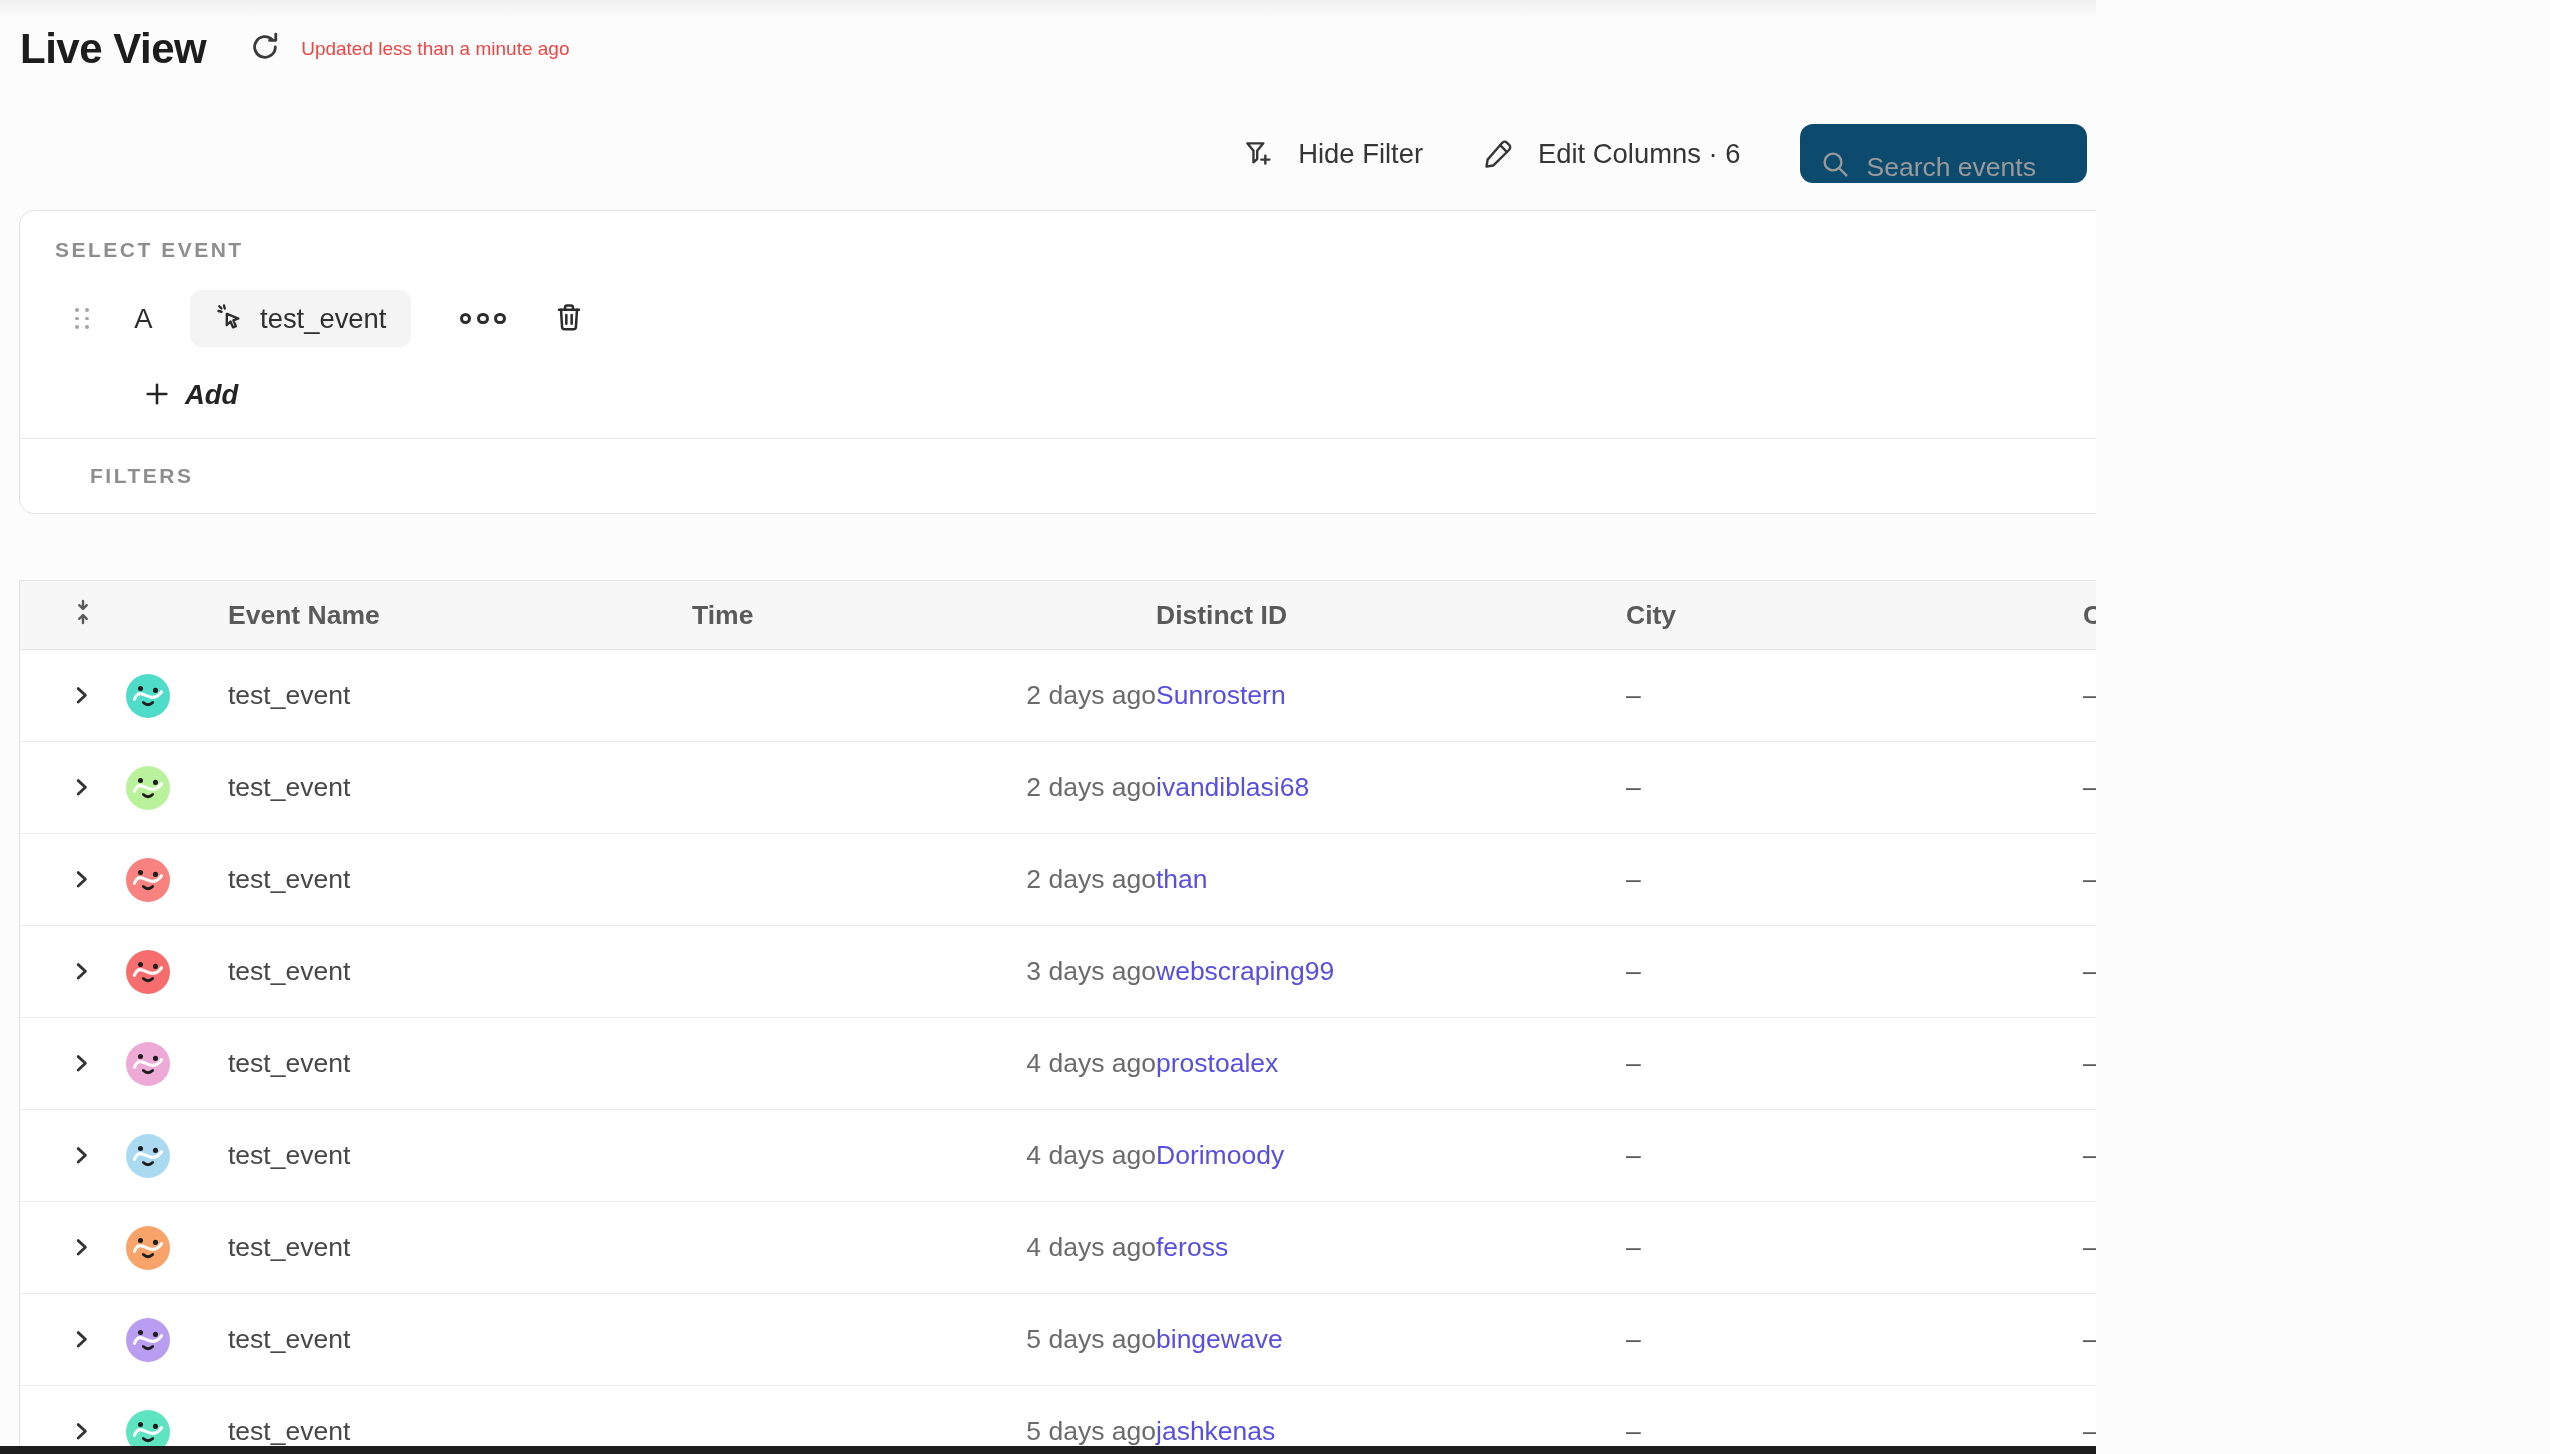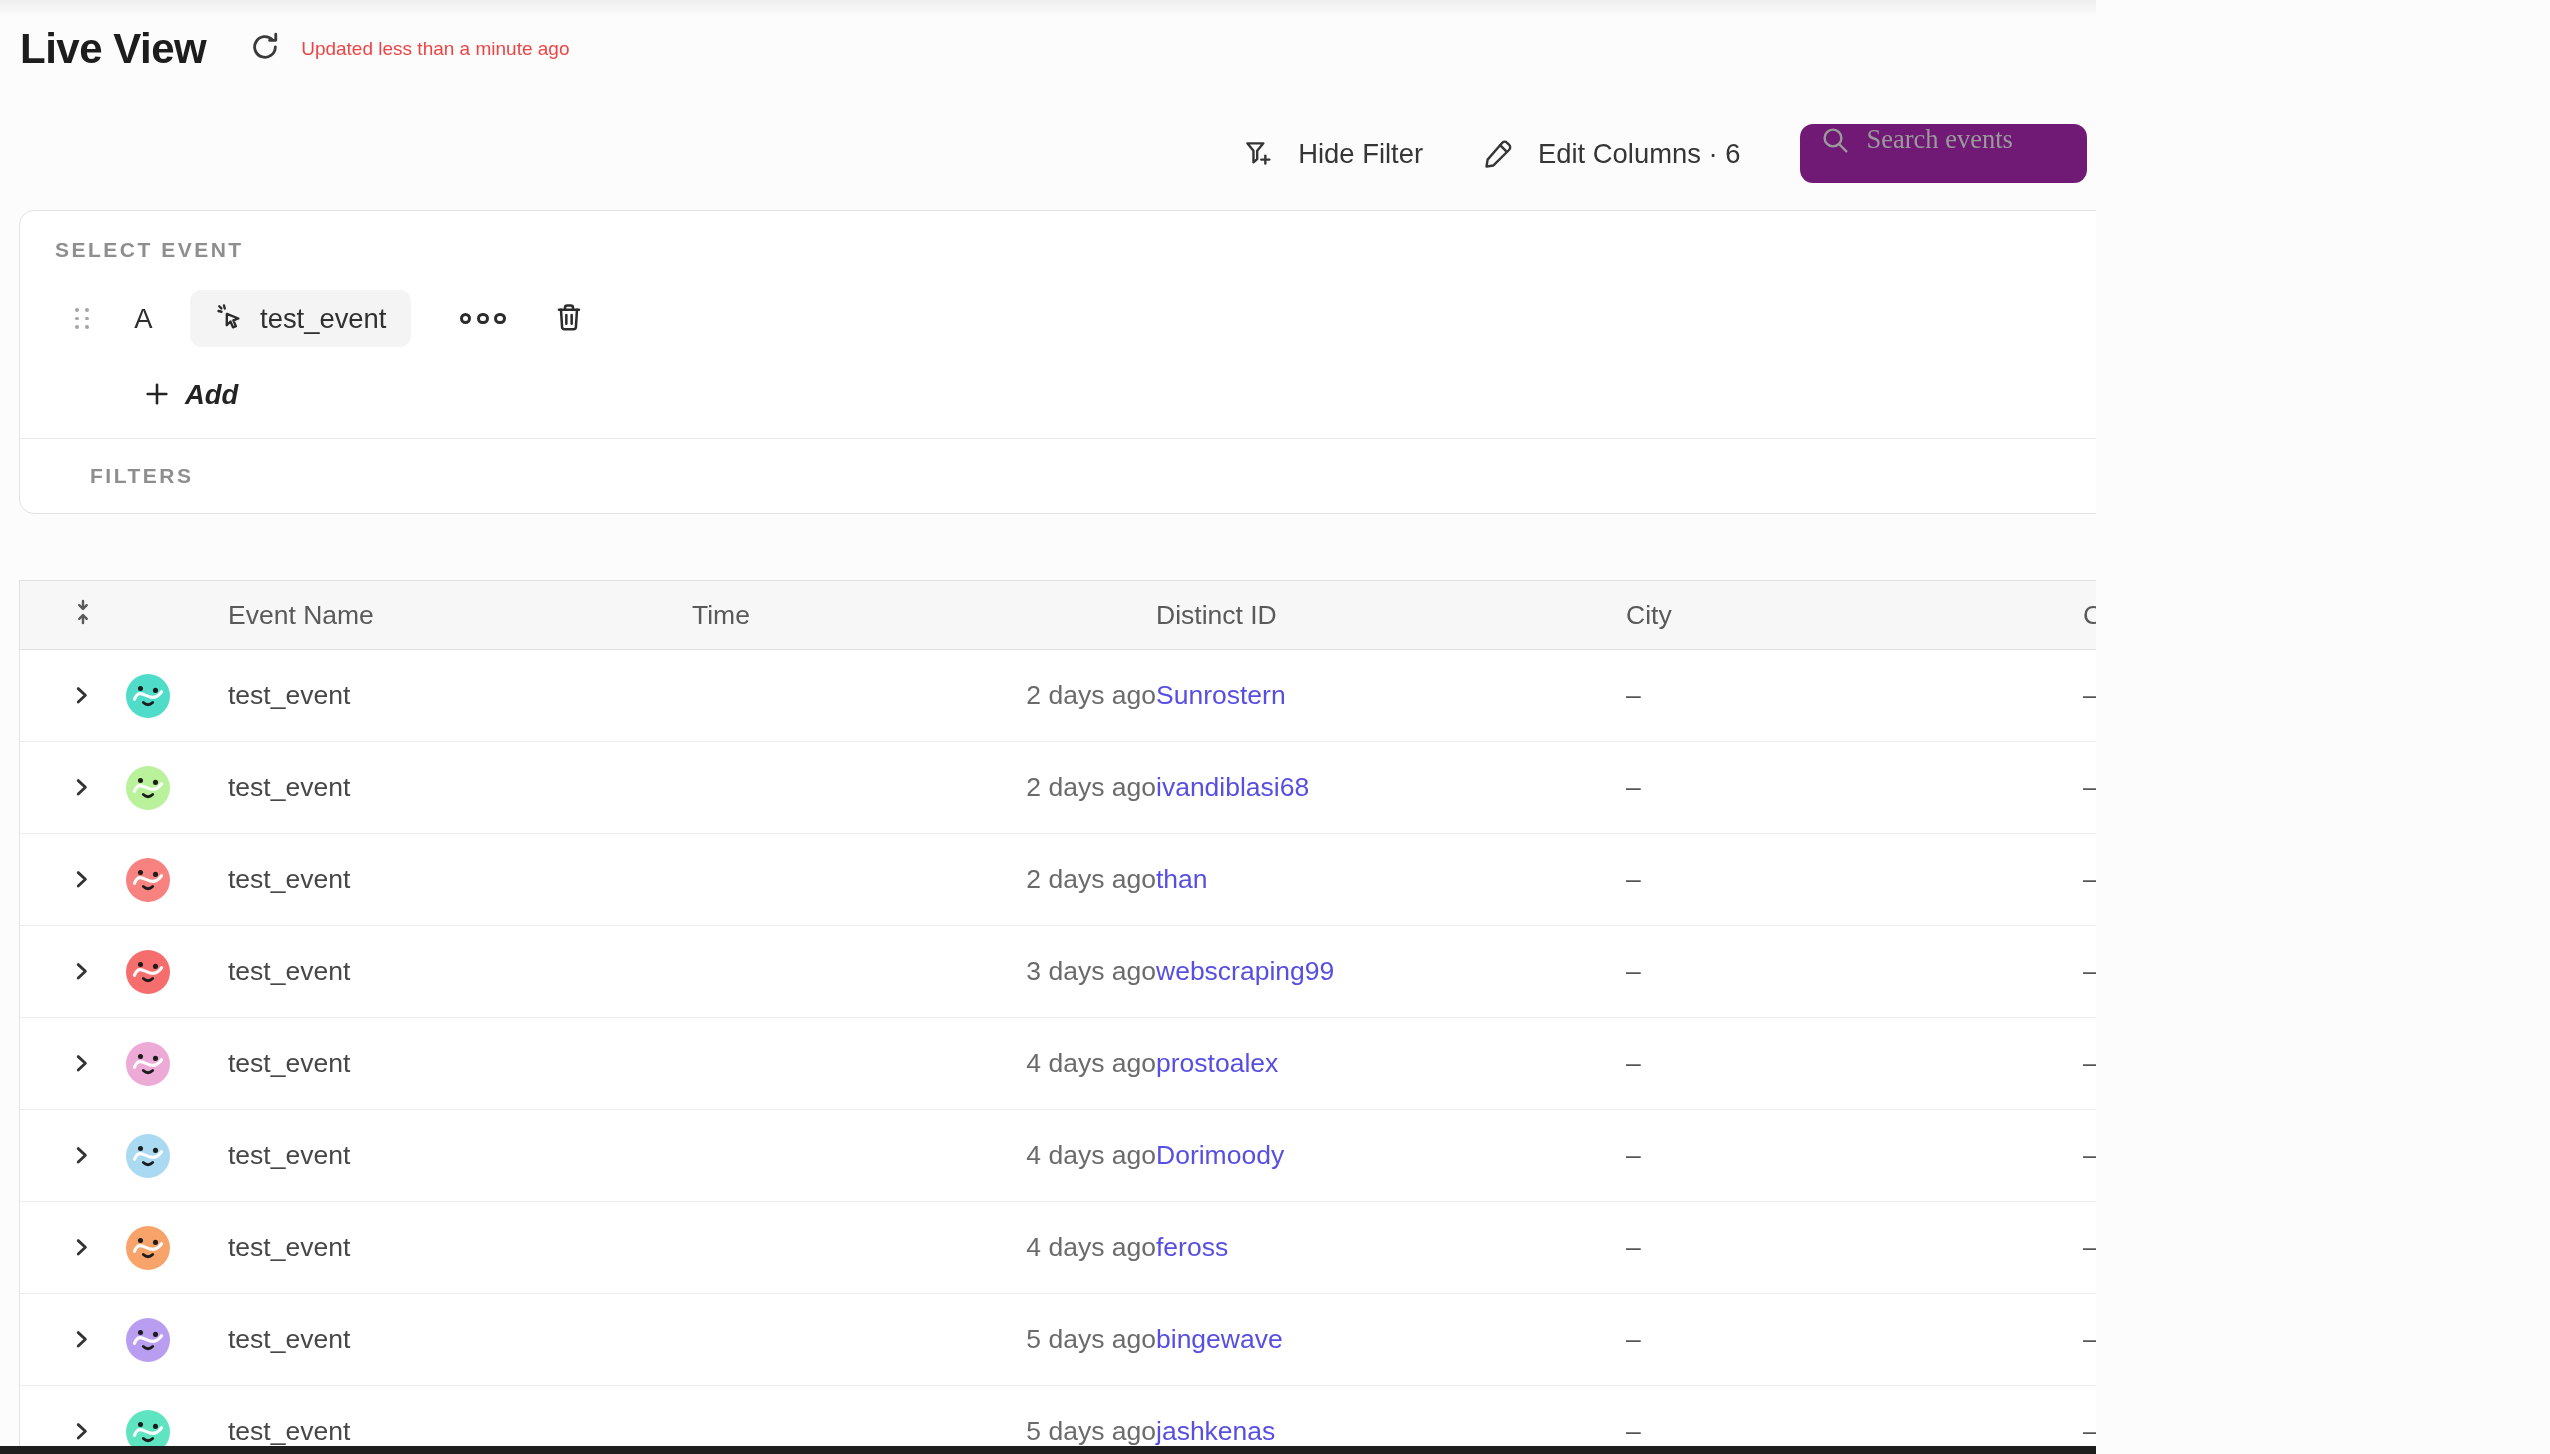--- a/index.html
+++ b/index.html
@@ -21,22 +21,22 @@
   .titlebar { position:absolute; left:20px; top:24.6px; display:flex; align-items:center; }
   .page-title { font-size:42px; font-weight:700; color:#1d1d1d; letter-spacing:-0.5px; }
   .refresh-btn { margin-left:40px; width:38px; height:38px; display:flex; align-items:center; justify-content:center; color:#3a3a3a; cursor:pointer; }
   .updated-text { margin-left:17px; font-size:19px; color:#ef4444; }
 
   
   .toolbar { position:absolute; top:124px; right:9.5px; display:flex; align-items:center; gap:59px; }
   .tool-btn { display:flex; align-items:center; gap:24px; font-size:27.4px; font-weight:500; color:#363636; cursor:pointer; white-space:nowrap; }
   .tool-btn svg { display:block; }
   .search-box {
-    width:287px; height:59px; background:#701a75; border-radius:13.2px;
-    display:flex; align-items:flex-start; padding-left:19px; gap:16px; cursor:text;font-family:Liberation Serif, serif;
+    width:287px; height:59px; background:#0c4a6e; border-radius:13.2px;
+    display:flex; align-items:flex-end; padding-left:19px; gap:16px; cursor:text;
   }
   .search-box .ph { font-size:26.5px; color:#9a9a9a; }
   .search-box svg { color:#9a9a9a; }
 
   
   .qb-card {
     position:absolute; left:19px; top:210px; width:2519px;
     background:#fff; border:0.9px solid #e2e2e2; border-radius:15px;
   }
   .qb-section { position:relative; }
@@ -70,21 +70,21 @@
   .add-btn .add-label { font-size:27.4px; font-weight:600; color:#232323; }
   .add-btn svg { color:#232323; }
 
   
   .events-table {
     position:absolute; left:19px; top:580px; width:2519px;
     background:#fff; border:0.9px solid #e2e2e2; border-bottom:none;
   }
   .tgrid { display:grid; grid-template-columns:208px 464px 464px 470px 457px 1fr; align-items:center; }
   .thead { height:69px; background:#f7f7f7; border-bottom:0.9px solid #e2e2e2; }
-  .thead .th { font-size:26.5px; font-weight:400; color:#5a5a5a; }
+  .thead .th { font-size:26.5px; font-weight:700; color:#5a5a5a; }
   .th-first { padding-left:49px; color:#2e2e2e; display:flex; align-items:center; cursor:pointer; }
   .trow { height:92px; border-bottom:0.9px solid #ededed; background:#fff; }
   .cell-first { display:flex; align-items:center; padding-left:49px; }
   .expand-chevron { color:#333; display:flex; cursor:pointer; }
   .avatar { margin-left:32px; width:44px; height:44px; display:block; }
   .cell-event { font-size:26.5px; color:#474747; }
   .cell-time { font-size:26.5px; color:#6b6b6b;text-align:right; }
   .cell-link { font-size:26.5px; color:#574ee2; cursor:pointer; }
   .cell-dash { font-size:26.5px; color:#565656; }
 

